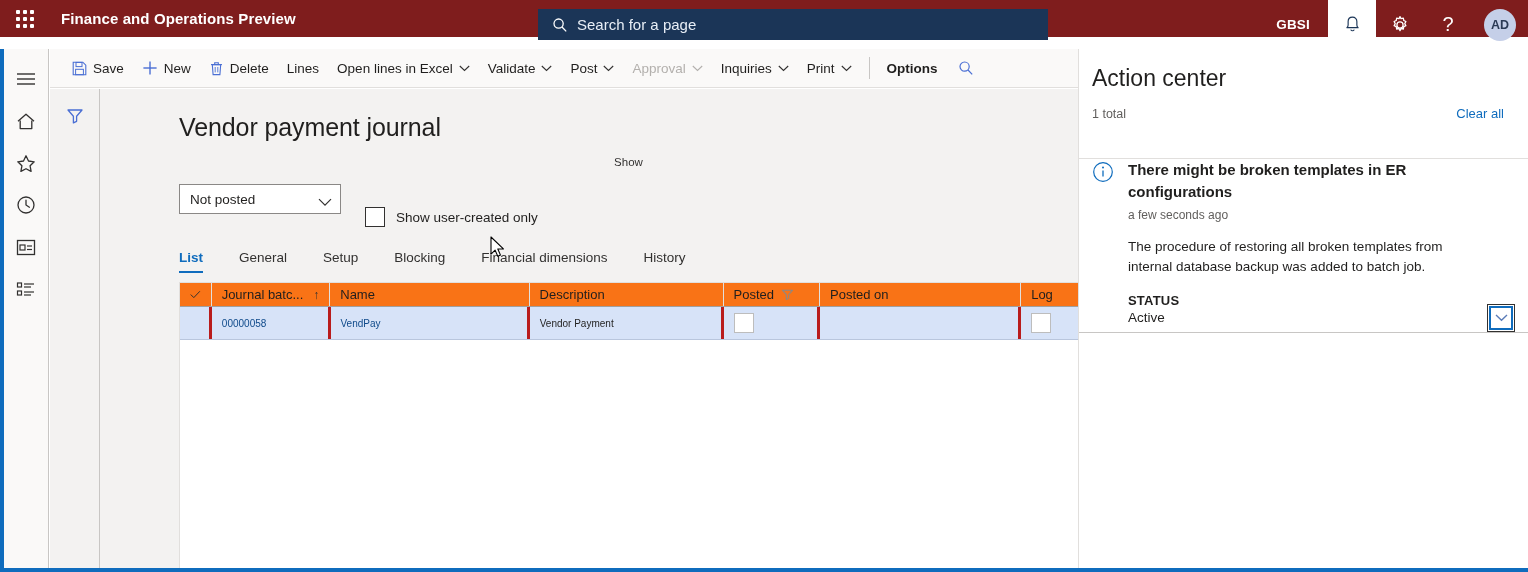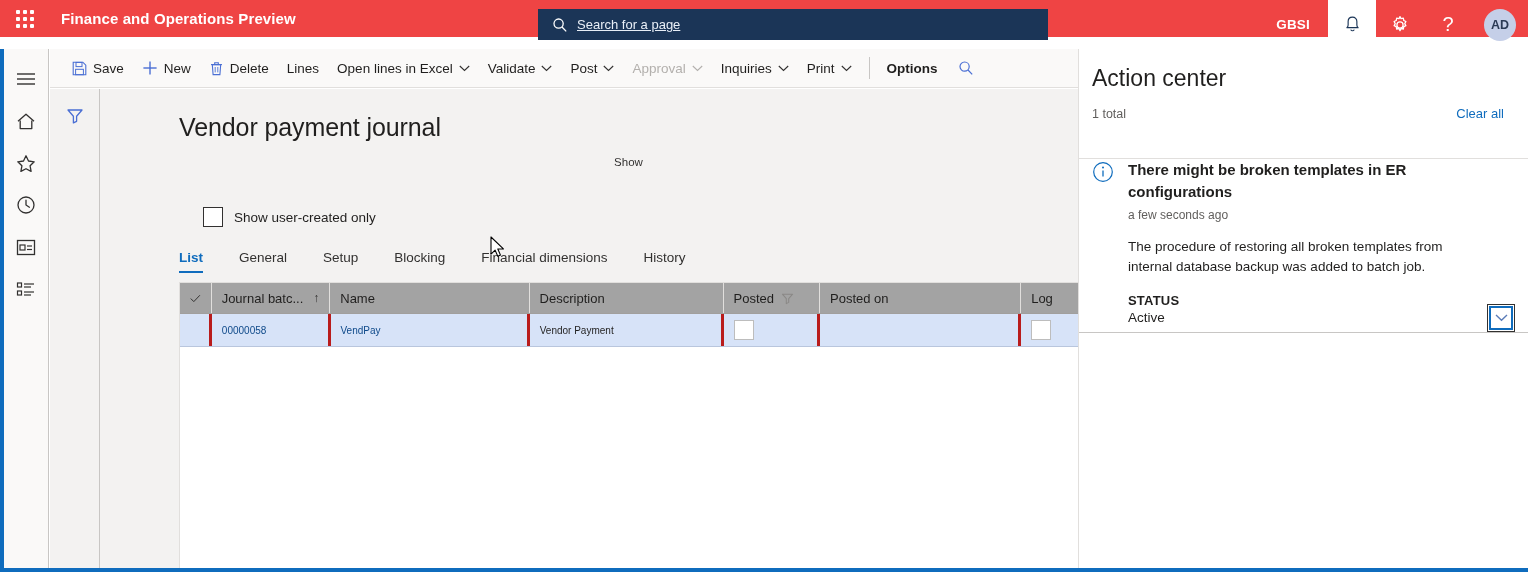--- a/index.html
+++ b/index.html
@@ -7,39 +7,39 @@
     width: 1528px; height: 572px;
     font-family: "Liberation Sans", sans-serif;
     background: #ffffff;
     overflow: hidden;
   }
   .app { position: relative; width: 1528px; height: 572px; }
 
   
   .topnav {
     position: absolute; top: 0; left: 0; width: 1528px; height: 37px;
-    background: #ef4444; display: flex; align-items: center;
+    background: #7f1d1d; display: flex; align-items: center;
   }
   .waffle {
     width: 49px; height: 49px; display: flex; align-items: center; justify-content: center;
     cursor: pointer;
   }
   .waffle-grid { display: grid; grid-template-columns: repeat(3, 4px); gap: 3px; }
   .waffle-grid i { width: 4px; height: 4px; background: #ffffff; border-radius: 1px; display: block; }
   .app-title {
     color: #ffffff; font-size: 15px; font-weight: bold; margin-left: 12px;
     letter-spacing: .1px; white-space: nowrap;
   }
   .searchbox {
     position: absolute; left: 538px; top: 9px; width: 510px; height: 31px;
     background: #1b3557; display: flex; align-items: center; padding-left: 14px;
     cursor: text;
   }
   .searchbox .mag { margin-right: 9px; display: flex; }
-  .search-ph { color: #e8eef6; font-size: 13px; text-decoration: underline; }
+  .search-ph { color: #e8eef6; font-size: 15px; }
 
   .nav-right {
     position: absolute; right: 0; top: 0; height: 49px; display: flex; align-items: center;
   }
   .nav-company {
     color: #ffffff; font-size: 13.5px; font-weight: bold; padding: 0 18px; height: 49px;
     display: flex; align-items: center; cursor: pointer; letter-spacing: .2px;
   }
   .nav-icon {
     width: 48px; height: 49px; display: flex; align-items: center; justify-content: center;
@@ -128,21 +128,21 @@
   .tab.active { color: #0f6cbd; font-weight: bold; }
   .tab.active::after {
     content: ""; position: absolute; left: 0; right: 0; bottom: 0; height: 2px; background: #0f6cbd;
   }
 
   
   .grid {
     margin-top: 9px; width: 952px; height: 292px; background: #ffffff;
     border: 1px solid #e1dfdd; border-bottom: none; position: relative; overflow: hidden;
   }
-  .grid-head { display: flex; height: 31px; border-bottom: 1px solid #a19f9d; background: #a3a3a3; }
+  .grid-head { display: flex; height: 24px; border-bottom: 1px solid #a19f9d; background: #f97316; }
   .gh {
     display: flex; align-items: center; font-size: 13px; color: #201f1e;
     border-right: 1px solid #e1dfdd; padding: 0 10px; box-sizing: border-box;
     cursor: pointer; white-space: nowrap; overflow: hidden;
   }
   .gh .sort { margin-left: auto; padding-left: 6px; color: #323130; font-size: 12px; }
   .gh .funnel { margin-left: 7px; display: flex; }
   .grid-row { display: flex; height: 33px; background: #d7e3f8; border-bottom: 1px solid #b9c6dd; }
   .gc {
     display: flex; align-items: center; font-size: 10px; color: #201f1e;
@@ -416,20 +416,28 @@
           <path d="M2 3h14l-5.4 6.2v5.1l-3.2 1.6V9.2z" fill="none" stroke="#4a6fd4" stroke-width="1.3" stroke-linejoin="round"></path>
         </svg>
       </div>
     </div>
 
     <div class="page-content">
       <div class="page-title">Vendor payment journal</div>
 
       <div class="show-label">Show</div>
       <div class="filters-row">
+        <div class="select-wrap">
+          <span class="select-val">Not posted</span>
+          <span class="select-chev">
+            <svg width="14" height="9" viewBox="0 0 14 9">
+                <path d="M1 1.2l6 6 6-6" fill="none" stroke="#323130" stroke-width="1.2"></path>
+              </svg>
+          </span>
+        </div>
         <div class="chk-row">
           <span class="chkbox"></span>
           <span class="chk-label">Show user-created only</span>
         </div>
       </div>
 
       <div class="tabs">
         <div class="tab active">List</div>
         <div class="tab">General</div>
         <div class="tab">Setup</div>

